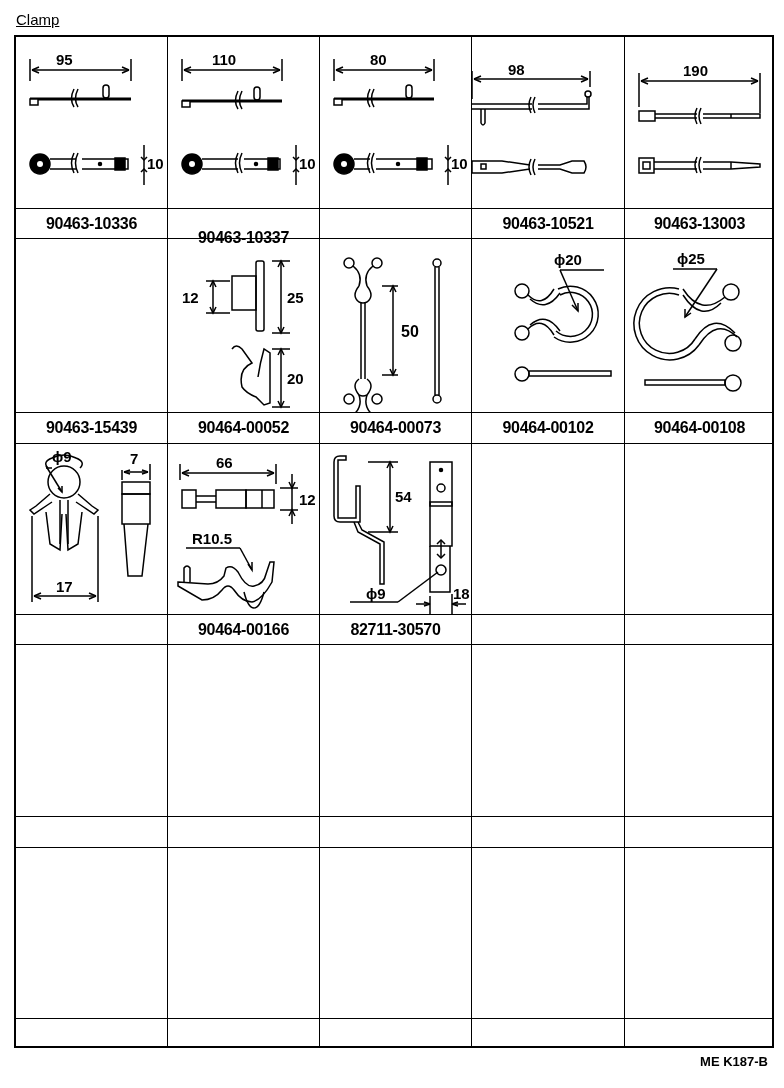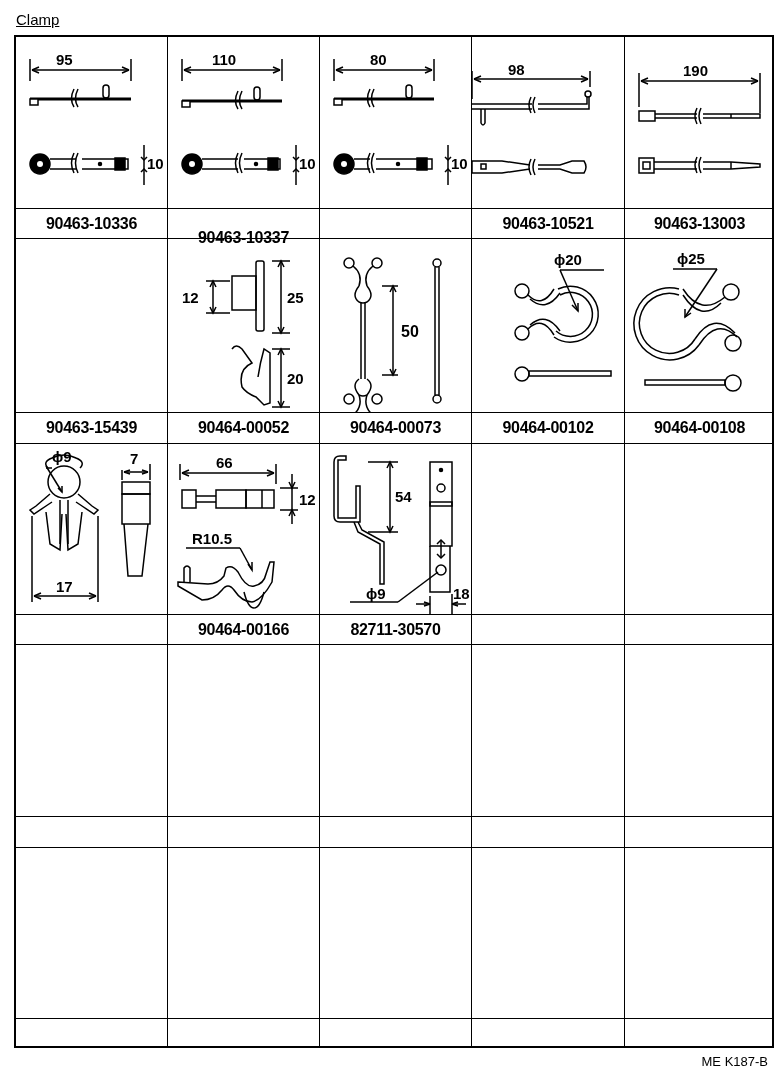--- a/index.html
+++ b/index.html
@@ -4,21 +4,21 @@
 <style>
   html,body{margin:0;padding:0;background:#fff;}
   body{width:784px;height:1088px;position:relative;overflow:hidden;font-family:"Liberation Sans",sans-serif;color:#000;}
   .title{position:absolute;left:16px;top:11px;font-size:15px;text-decoration:underline;}
   .grid{position:absolute;left:14px;top:35px;width:760px;height:1013px;border:2px solid #000;box-sizing:border-box;}
   .vline{position:absolute;top:0;bottom:0;width:0;border-left:1.5px solid #000;}
   .hline{position:absolute;left:0;right:0;height:0;border-top:1.5px solid #000;}
   .pn{position:absolute;height:30px;line-height:30px;text-align:center;font-size:16px;font-weight:bold;letter-spacing:-0.3px;}
   .draw{position:absolute;}
   .draw svg{width:100%;height:100%;display:block;}
-  .footer{position:absolute;right:16px;top:1054px;font-size:13px;font-weight:normal;}
+  .footer{position:absolute;right:16px;top:1054px;font-size:13px;font-weight:bold;}
   svg text{font-family:"Liberation Sans",sans-serif;font-weight:bold;}
 </style>
 </head>
 <body>
 
 <div class="title">Clamp</div>
 
 <div class="grid">
 
   <div class="vline" style="left:151px"></div>

